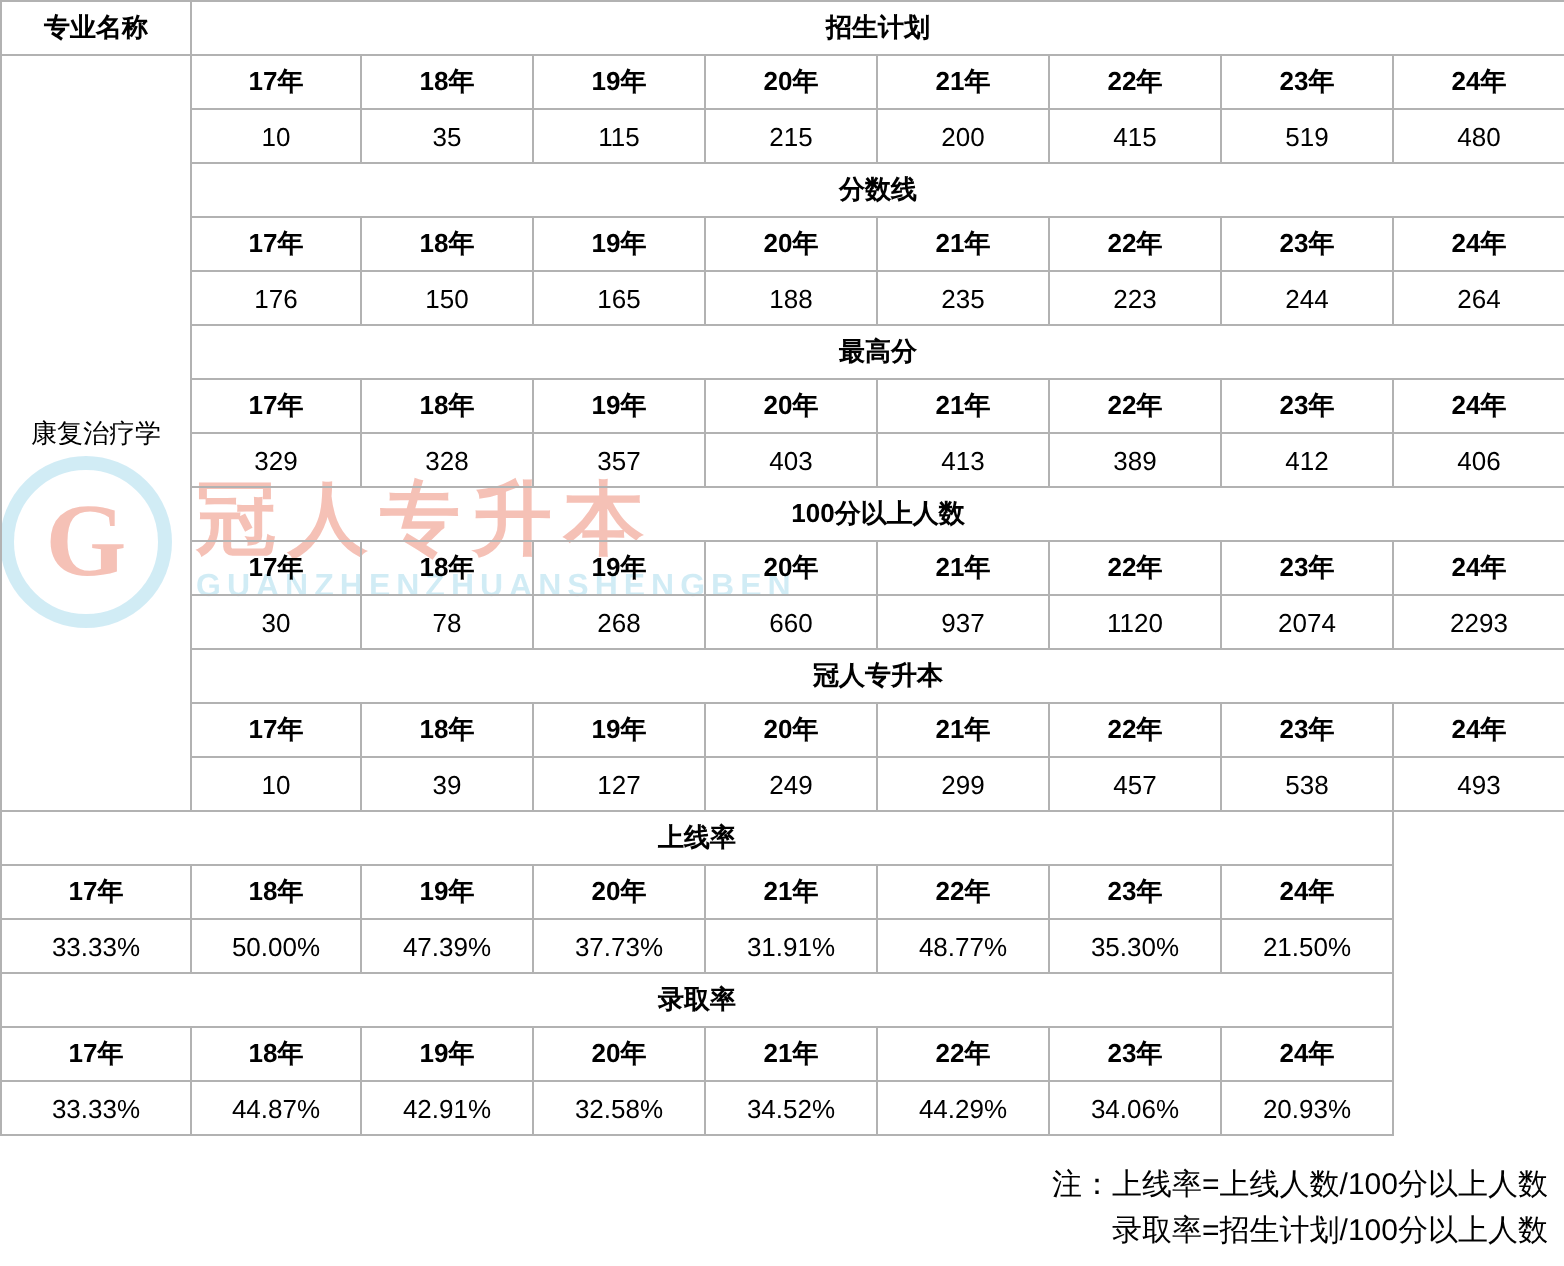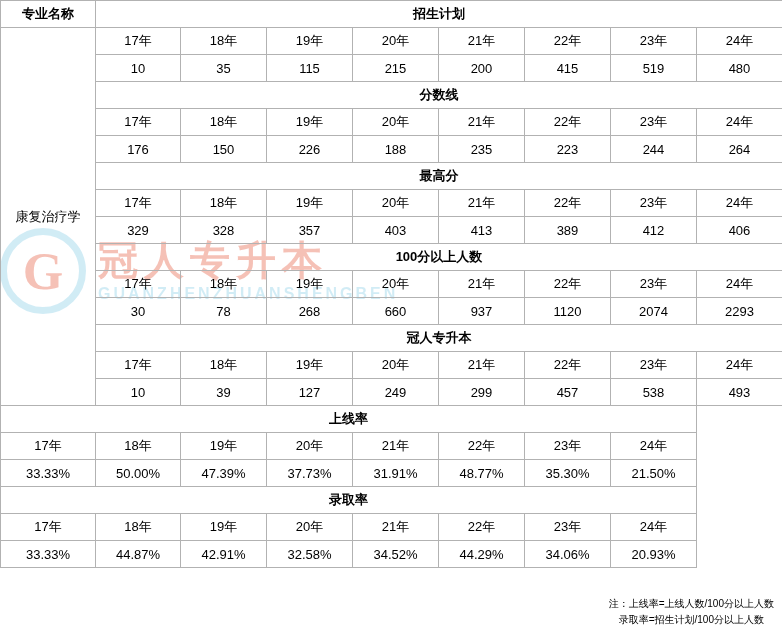--- a/index.html
+++ b/index.html
@@ -39,21 +39,21 @@
     background: #f5b98a;
     font-weight: bold;
     font-size: 13px;
   }
   td.section-title {
     background: #f5b98a;
     font-weight: bold;
     font-size: 13px;
   }
   td.year-cell {
-    font-weight: normal;
+    font-weight: bold;
     font-size: 13px;
   }
   td.name-cell {
     font-weight: normal;
     font-size: 14px;
     vertical-align: middle;
     background: transparent;
   }
   td.value-cell {
     font-size: 13px;
@@ -111,22 +111,22 @@
     font-size: 16px;
     font-weight: bold;
     color: #8fd0e8;
     letter-spacing: 3px;
     margin-top: 4px;
   }
   .notes {
     position: absolute;
     right: 8px;
     bottom: 6px;
-    text-align: center;
-    font-size: 10px;
+    text-align: right;
+    font-size: 15px;
     color: #000000;
     line-height: 1.55;
     z-index: 3;
   }
 </style>
 </head>
 <body>
 
 <div id="wrap">
 
@@ -189,21 +189,21 @@
         <td class="year-cell">19年</td>
         <td class="year-cell">20年</td>
         <td class="year-cell">21年</td>
         <td class="year-cell">22年</td>
         <td class="year-cell">23年</td>
         <td class="year-cell">24年</td>
       </tr>
       <tr>
         <td class="value-cell">176</td>
         <td class="value-cell">150</td>
-        <td class="value-cell">226</td>
+        <td class="value-cell">165</td>
         <td class="value-cell">188</td>
         <td class="value-cell">235</td>
         <td class="value-cell">223</td>
         <td class="value-cell">244</td>
         <td class="value-cell">264</td>
       </tr>
 
       <tr>
         <td class="section-title" colspan="8">最高分</td>
       </tr>

